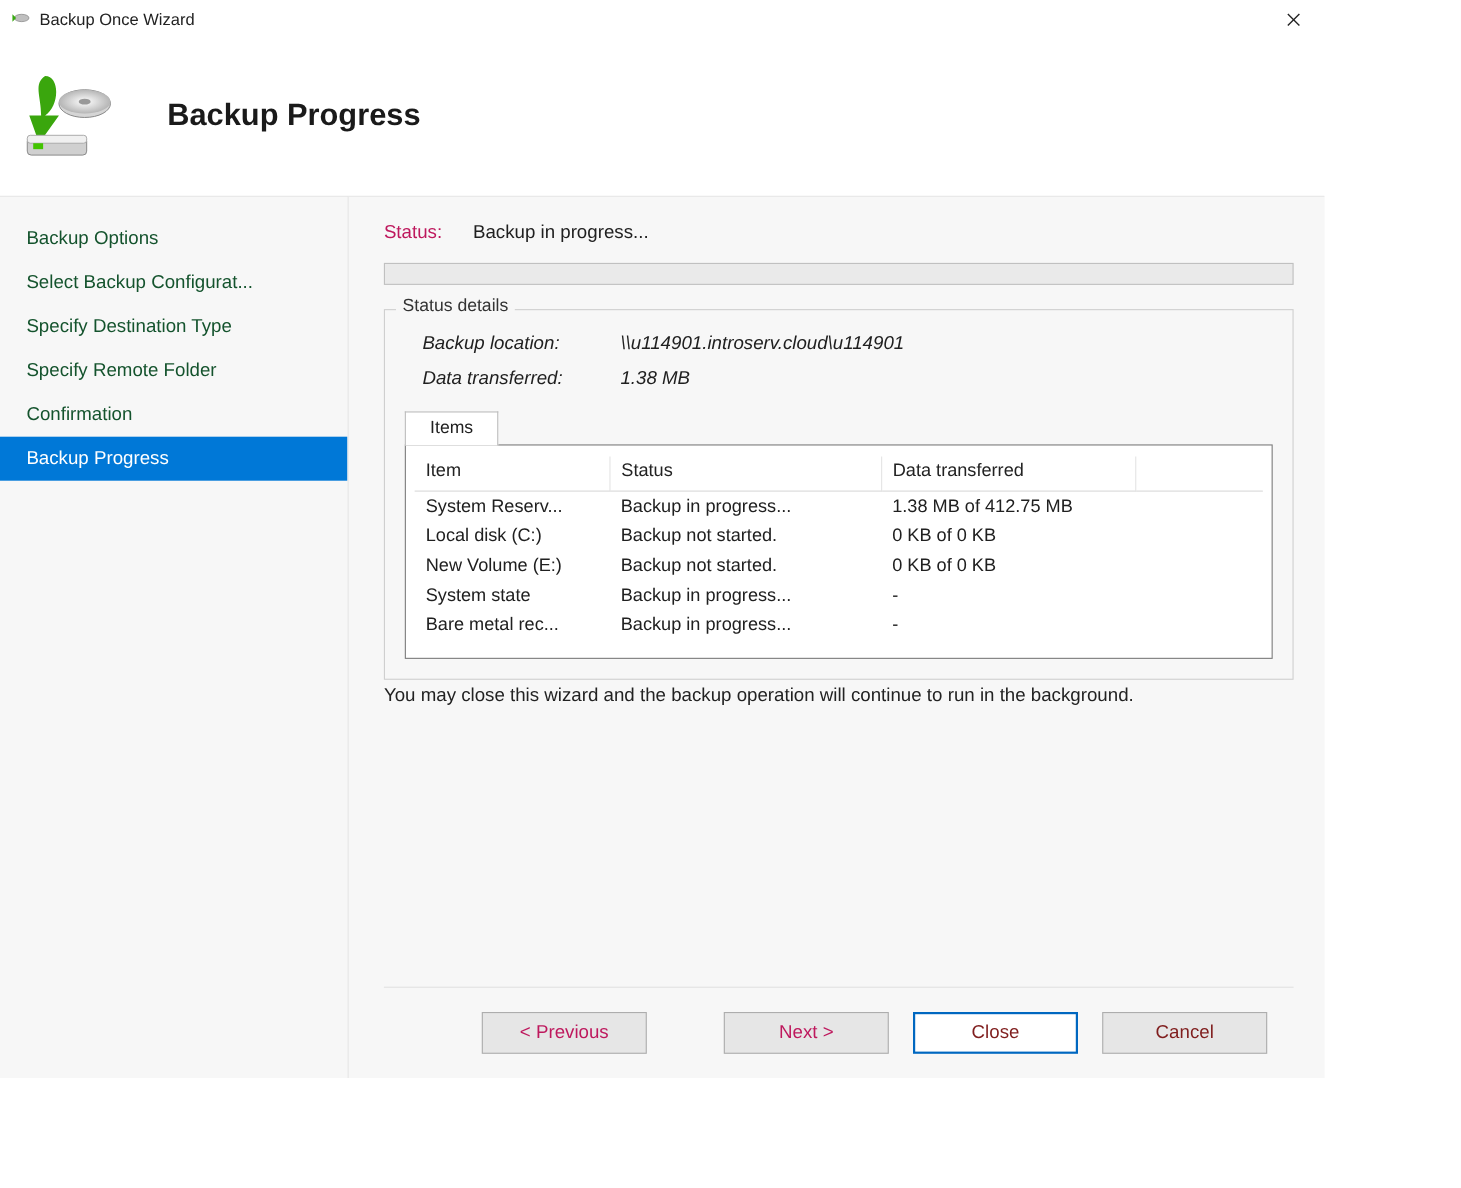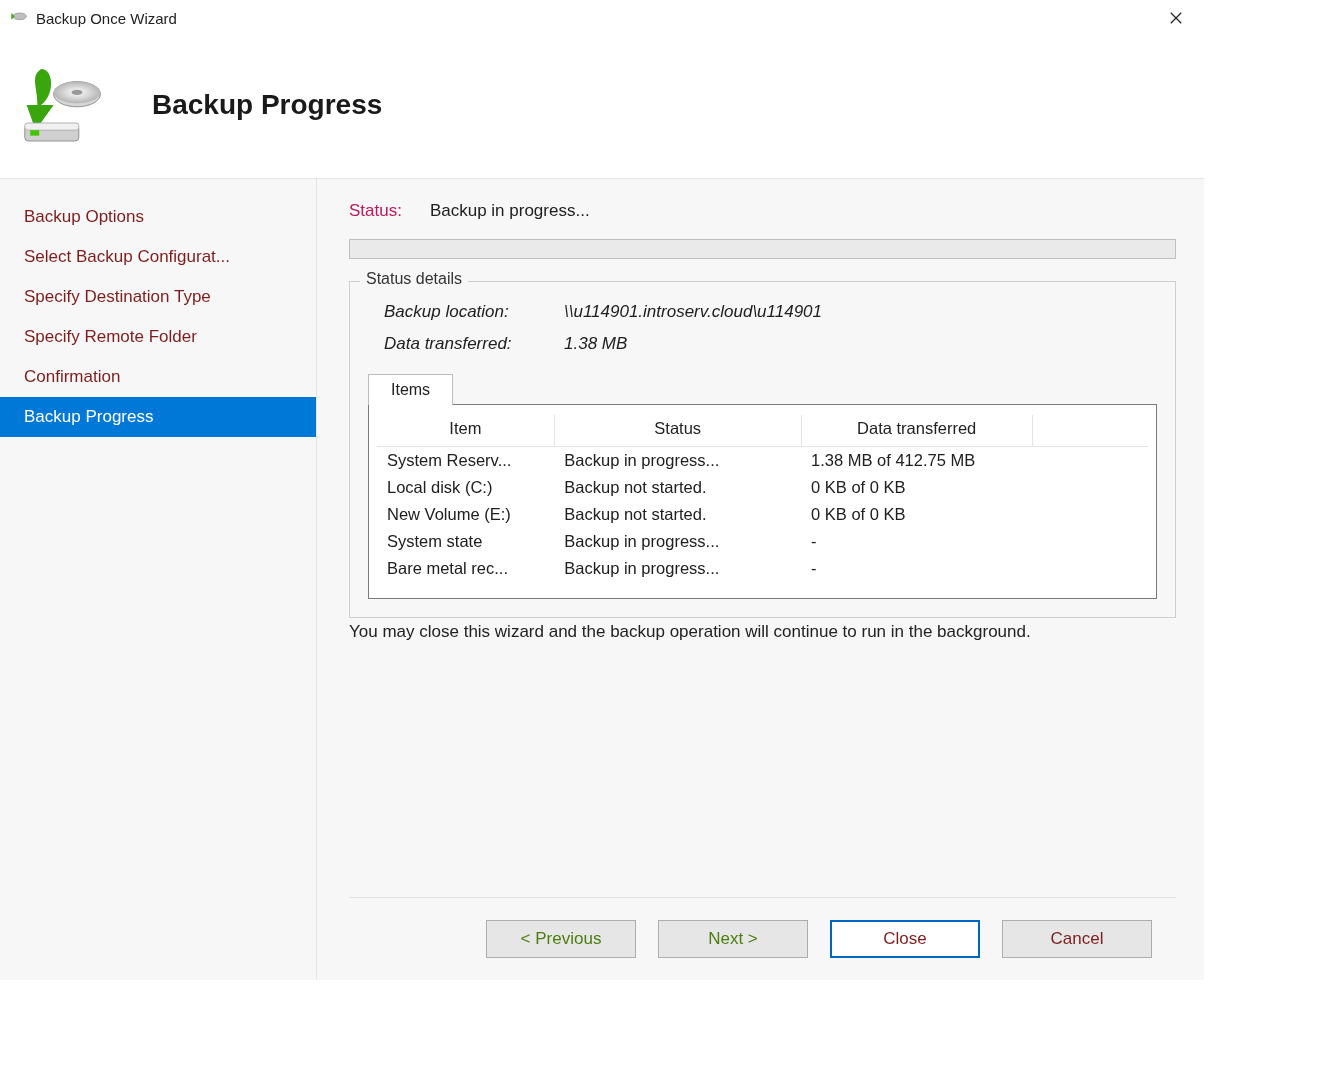--- a/index.html
+++ b/index.html
@@ -64,21 +64,21 @@
   background: #f7f7f7;
 }
 .sidebar {
   width: 316px;
   background: #f7f7f7;
   padding-top: 18px;
 }
 .sidebar-item {
   padding: 10px 24px;
   font-size: 17px;
-  color: #7f1d1d;
+  color: #14532d;
   cursor: pointer;
   white-space: nowrap;
   overflow: hidden;
   text-overflow: ellipsis;
 }
 .sidebar-item.active {
   background: #0078d7;
   color: #ffffff;
 }
 .main {
@@ -143,21 +143,21 @@
   background: #ffffff;
   margin-top: -1px;
   padding: 10px 8px 16px 8px;
 }
 table {
   width: 100%;
   border-collapse: collapse;
   font-size: 16.5px;
 }
 th {
-  text-align: center;
+  text-align: left;
   font-weight: 400;
   padding: 4px 10px 8px 10px;
   border-right: 1px solid #e4e4e4;
   border-bottom: 1px solid #e4e4e4;
   color: #222;
 }
 th:last-child { border-right: none; }
 td {
   padding: 4px 10px;
   white-space: nowrap;
@@ -187,22 +187,23 @@
   min-width: 150px;
   height: 38px;
   border: 1px solid #adadad;
   background: #e6e6e6;
   font-size: 17px;
   color: #7f1d1d;
   cursor: pointer;
   display: flex; align-items: center; justify-content: center;
 }
 .btn.disabled {
-  color: #4d7c0f;
+  color: #be185d;
   cursor: default;
+  margin-left: 48px;
 }
 .btn.primary {
   border: 2px solid #0067c0;
   background: #ffffff;
 }
 </style>
 </head>
 <body>
 
 <div class="window">

